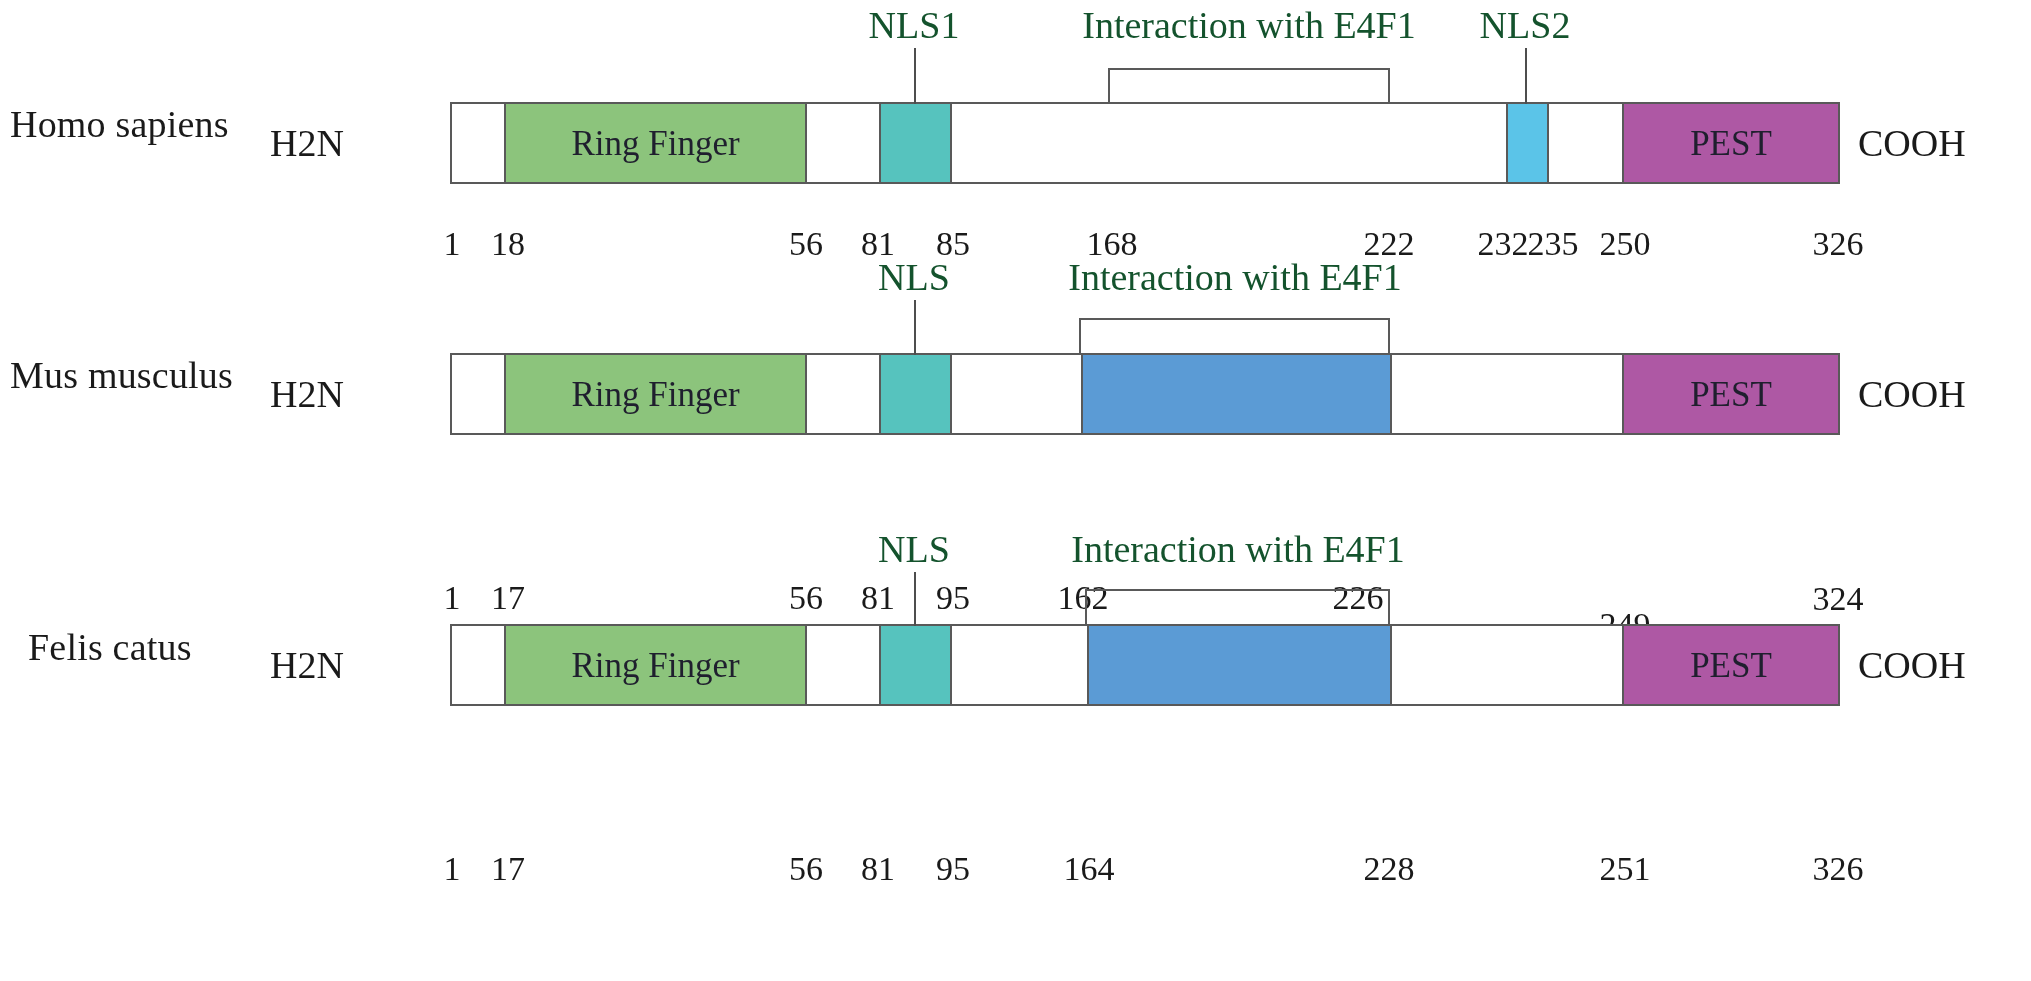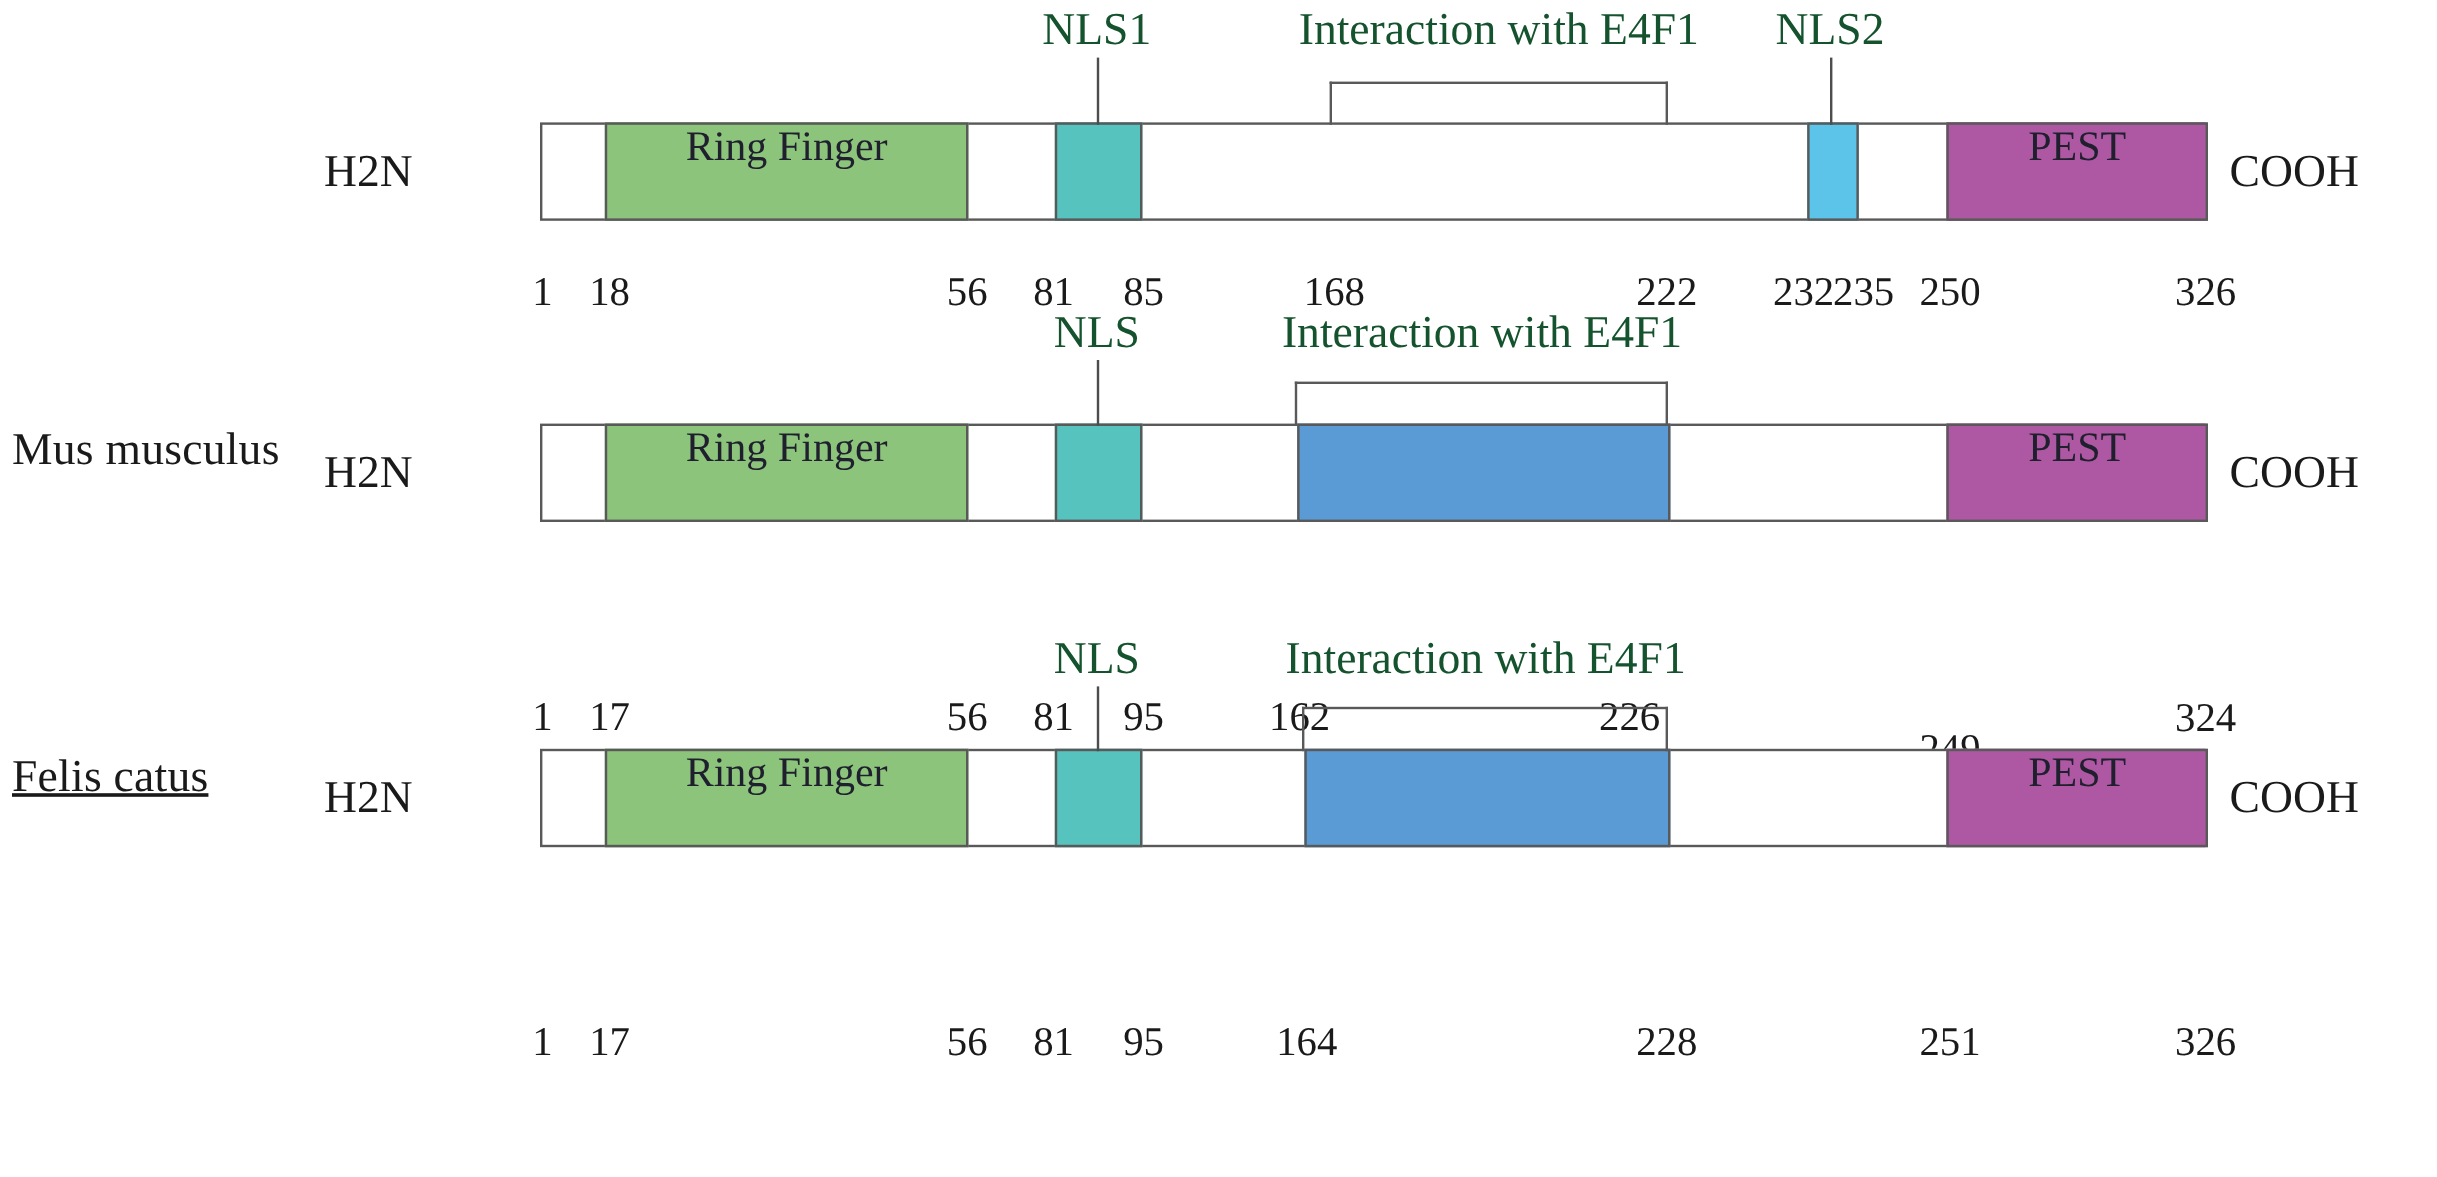--- a/index.html
+++ b/index.html
@@ -45,20 +45,21 @@
     border: 2px solid #595959;
     background: #ffffff;
   }
   .seg {
     position: absolute;
     box-sizing: border-box;
     border: 2px solid #595959;
     top: -2px;
     height: calc(100% + 4px);
     display: flex;
+    align-items: center;
     justify-content: center;
     overflow: visible;
   }
   .seg-label {
     font-size: 35px;
     line-height: 1;
     white-space: nowrap;
     color: #1f1f2e;
   }
   .tick {
@@ -90,20 +91,21 @@
     border-right: 2px solid #595959;
     border-bottom: none;
     background: transparent;
   }
 </style>
 </head>
 <body>
 
 <div id="figure" style="width: 2031px; height: 981px; background: rgb(255, 255, 255);">
     <div class="row" style="top: 0px; height: 981px;">
+      <div class="species-label" style="left: 10px; top: 105px;">Homo sapiens</div>
       <div class="terminus" style="left: 270px; top: 124px;">H2N</div>
       <div class="terminus" style="left: 1858px; top: 124px;">COOH</div>
       <div class="bar" style="left: 450px; top: 102px; width: 1388px; height: 82px; border-color: rgb(89, 89, 89);">
         <div class="seg" style="left: 52px; width: 303px; background: rgb(140, 196, 124); border-color: rgb(89, 89, 89);">
           <span class="seg-label">Ring Finger</span>
         </div>
         <div class="seg" style="left: 427px; width: 73px; background: rgb(86, 195, 190); border-color: rgb(89, 89, 89);"></div>
         <div class="seg" style="left: 1054px; width: 43px; background: rgb(91, 196, 232); border-color: rgb(89, 89, 89);"></div>
         <div class="seg" style="left: 1170px; width: 218px; background: rgb(174, 88, 164); border-color: rgb(89, 89, 89);">
           <span class="seg-label">PEST</span>
@@ -149,21 +151,21 @@
       <div class="tick" style="left: 1083px; top: 581px;">162</div>
       <div class="tick" style="left: 1358px; top: 581px;">226</div>
       <div class="tick" style="left: 1625px; top: 608px;">249</div>
       <div class="tick" style="left: 1838px; top: 582px;">324</div>
       <div class="leader" style="left: 914px; top: 300px; height: 55px;"></div>
       <div class="callout" style="left: 914px; top: 258px;">NLS</div>
       <div class="bracket" style="left: 1079px; top: 318px; width: 311px; height: 37px; border-color: rgb(89, 89, 89);"></div>
       <div class="callout" style="left: 1235px; top: 258px;">Interaction with E4F1</div>
     </div>
     <div class="row" style="top: 0px; height: 981px;">
-      <div class="species-label" style="left: 10px; top: 628px; text-decoration: underline;">Felis catus</div>
+      <div class="species-label" style="left: 28px; top: 628px;">Felis catus</div>
       <div class="terminus" style="left: 270px; top: 646px;">H2N</div>
       <div class="terminus" style="left: 1858px; top: 646px;">COOH</div>
       <div class="bar" style="left: 450px; top: 624px; width: 1388px; height: 82px; border-color: rgb(89, 89, 89);">
         <div class="seg" style="left: 52px; width: 303px; background: rgb(140, 196, 124); border-color: rgb(89, 89, 89);">
           <span class="seg-label">Ring Finger</span>
         </div>
         <div class="seg" style="left: 427px; width: 73px; background: rgb(86, 195, 190); border-color: rgb(89, 89, 89);"></div>
         <div class="seg" style="left: 635px; width: 305px; background: rgb(91, 155, 213); border-color: rgb(89, 89, 89);"></div>
         <div class="seg" style="left: 1170px; width: 218px; background: rgb(174, 88, 164); border-color: rgb(89, 89, 89);">
           <span class="seg-label">PEST</span>

